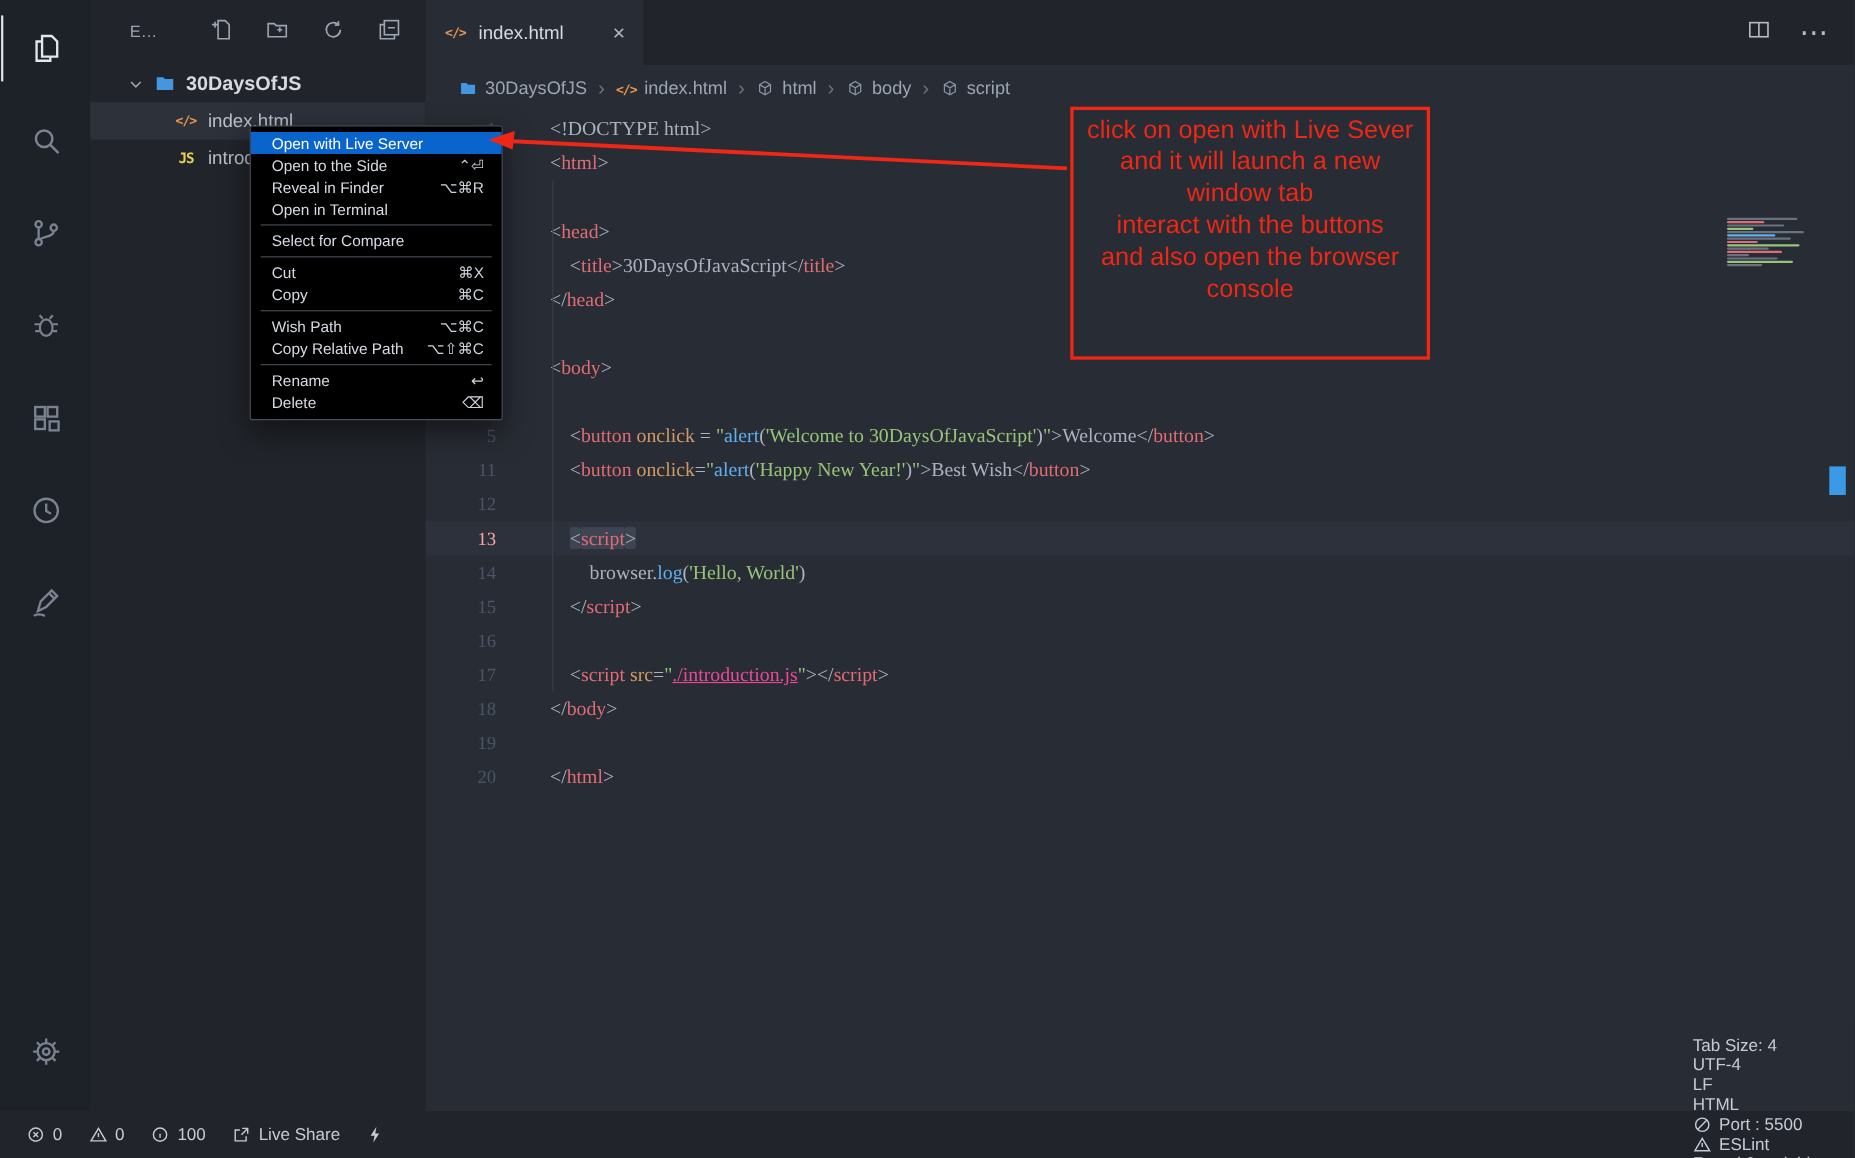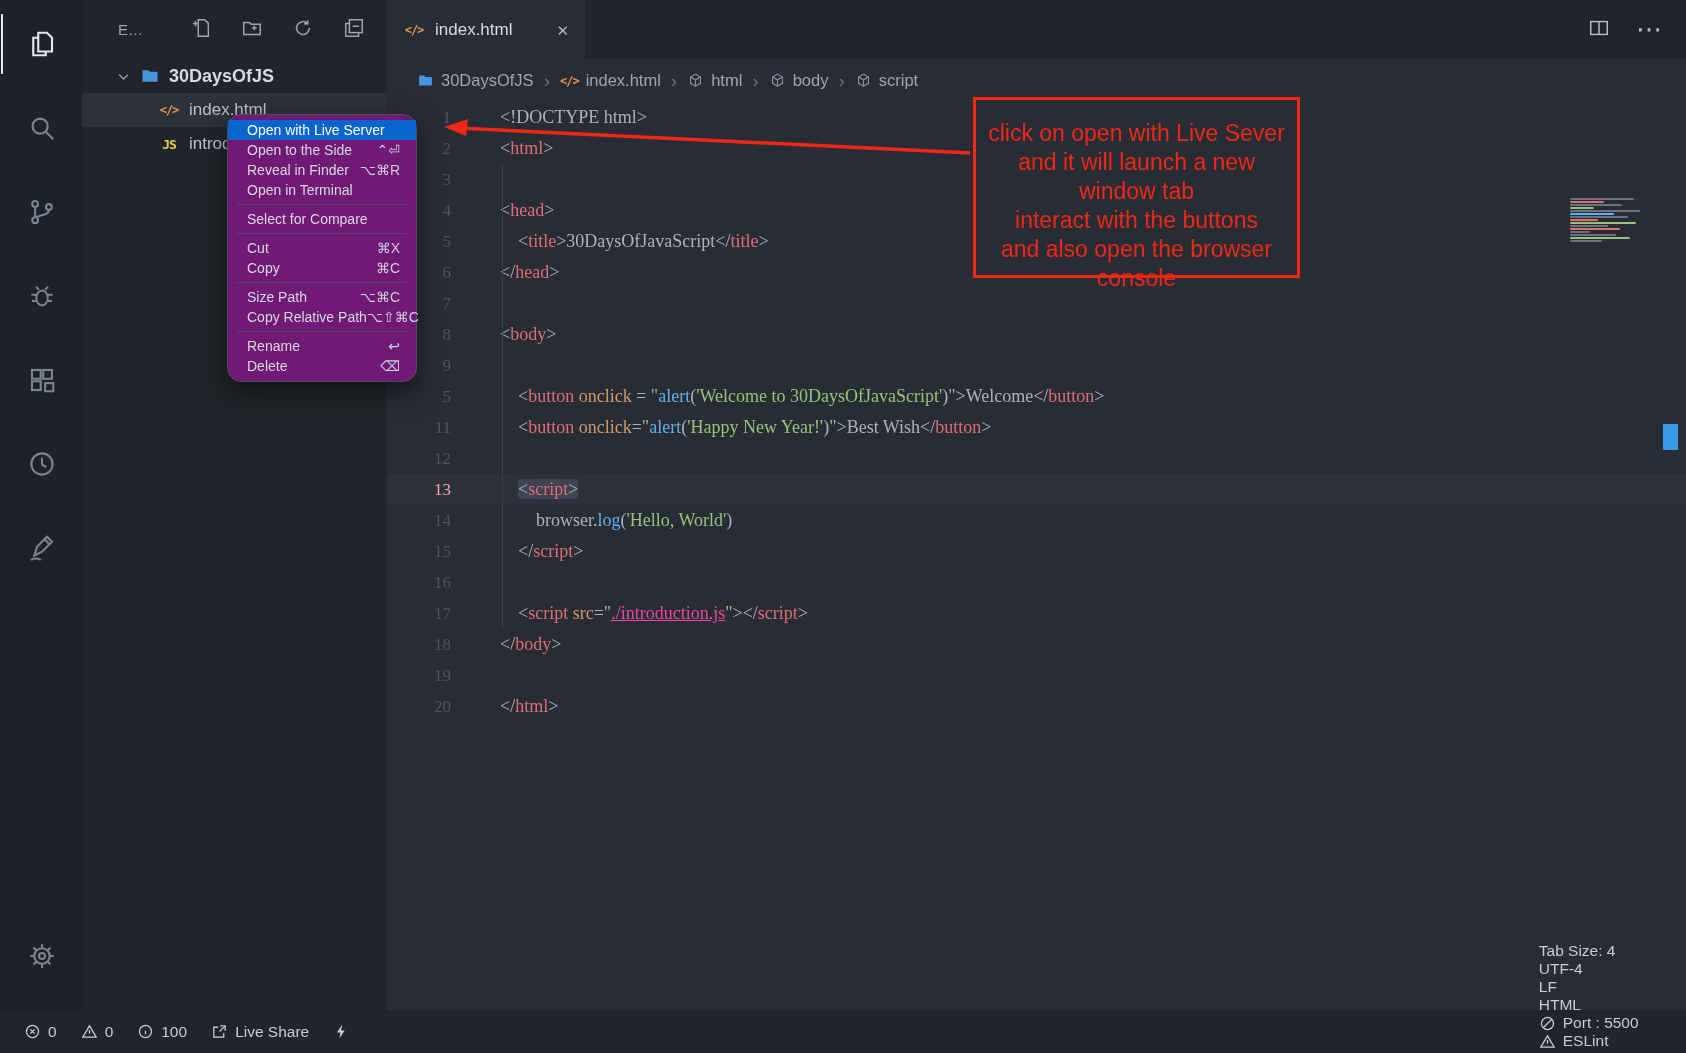--- a/index.html
+++ b/index.html
@@ -69,34 +69,34 @@
   .bg { background:#3e4451; border-radius:2px; }
   .indent-guide { position:absolute; left:115px; top:62px; width:1px; height:465px; background:#3a3f4a; }
 
   .minimap { position:absolute; top:96px; right:16px; width:100px; display:flex;
              flex-direction:column; gap:1px; cursor:pointer; }
   .minimap i { display:block; height:2px; border-radius:1px; }
   .scroll-marker { position:absolute; top:322px; right:8px; width:15px; height:26px;
                    background:#3b9ae8; cursor:pointer; }
 
   
-  .context-menu { position:absolute; left:227px; top:114px; width:190px; background:#701a75;
-                  border:1px solid #4a505b; border-radius:14px; padding:5px 0;
+  .context-menu { position:absolute; left:227px; top:114px; width:230px; background:#000000;
+                  border:1px solid #4a505b; border-radius:2px; padding:5px 0;
                   box-shadow:0 10px 26px rgba(0,0,0,.5); z-index:50; font-size:14px; color:#d6dae2; }
   .cm-item { display:flex; height:20px; align-items:center; padding:0 16px 0 19px; cursor:pointer; }
   .cm-item .lbl { flex:1; white-space:nowrap; }
   .cm-item .sc { color:#ccd1da; white-space:nowrap; }
   .cm-item.sel { background:#0a64cd; color:#fff; }
   .cm-item.sel .sc { color:#fff; }
   .cm-sep { height:1px; background:#4a505b; margin:4px 9px; }
 
   
-  .annotation { position:absolute; left:973px; top:97px; width:327px; height:181px;
+  .annotation { position:absolute; left:973px; top:97px; width:327px; height:230px;
                 border:3px solid #ee2716; color:#ee2716; font-size:23px; line-height:29px;
-                text-align:center; white-space:pre-line; padding-top:19px; z-index:45; }
+                text-align:center; white-space:pre-line; padding-top:3px; z-index:45; }
   .arrow-svg { position:absolute; left:0; top:0; z-index:60; pointer-events:none; }
 
   
   .status-bar { position:absolute; left:0; bottom:0; width:1686px; height:43px; background:#21252b;
                 display:flex; align-items:center; padding:0 24px; color:#c6ccd7; font-size:15.5px; }
   .sb-left { display:flex; gap:24px; align-items:center; }
   .sb-right { margin-left:auto; display:flex; align-items:flex-start;flex-direction:column; }
   .sb-item { display:flex; align-items:center; gap:7px; cursor:pointer; white-space:nowrap; }
   .sb-item svg { width:17px; height:17px; }
 </style>
@@ -398,21 +398,21 @@
       <div class="cm-item">
         <span class="lbl">Cut</span>
         <span class="sc">⌘X</span>
       </div>
       <div class="cm-item">
         <span class="lbl">Copy</span>
         <span class="sc">⌘C</span>
       </div>
       <div class="cm-sep"></div>
       <div class="cm-item">
-        <span class="lbl">Size Path</span>
+        <span class="lbl">Wish Path</span>
         <span class="sc">⌥⌘C</span>
       </div>
       <div class="cm-item">
         <span class="lbl">Copy Relative Path</span>
         <span class="sc">⌥⇧⌘C</span>
       </div>
       <div class="cm-sep"></div>
       <div class="cm-item">
         <span class="lbl">Rename</span>
         <span class="sc">↩</span>

